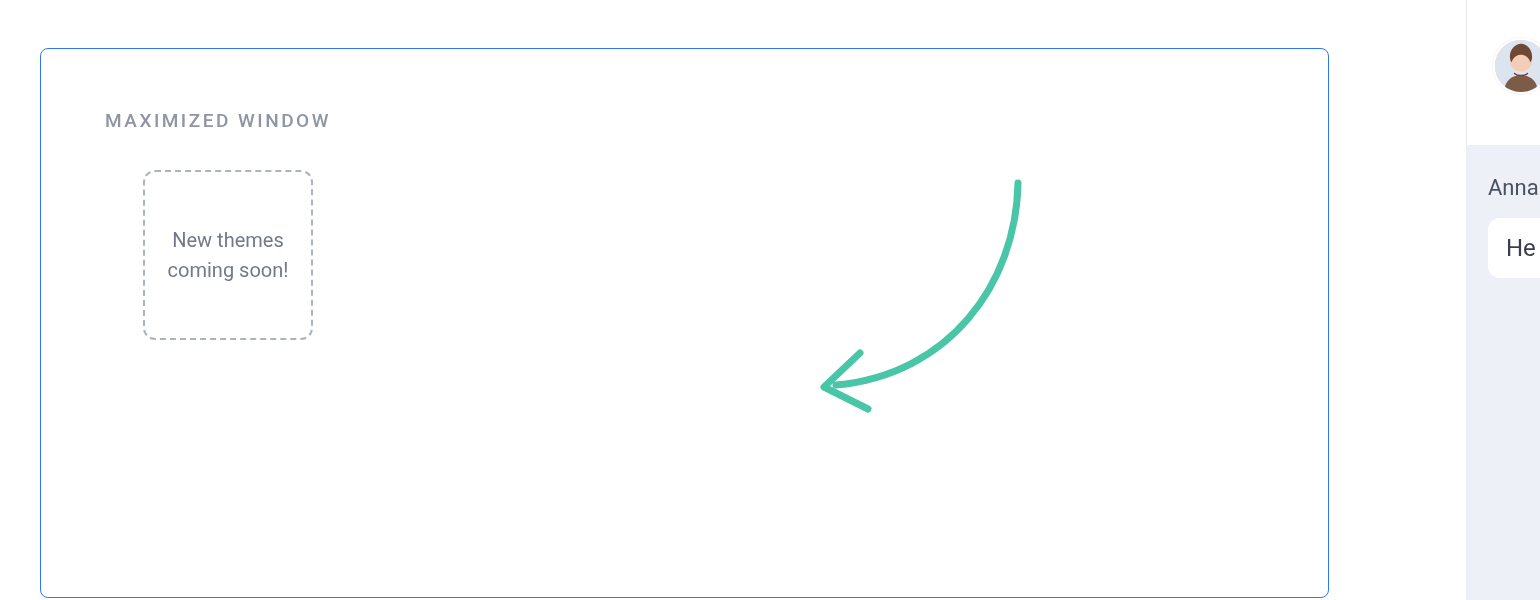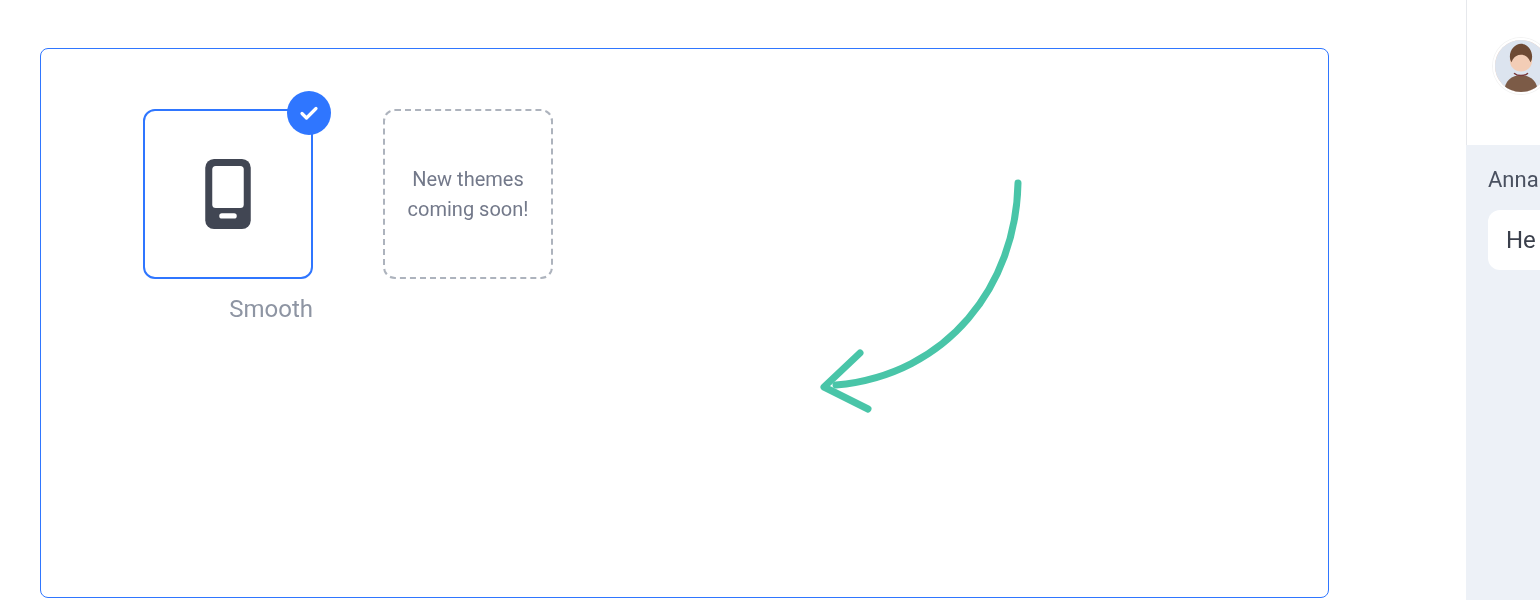--- a/index.html
+++ b/index.html
@@ -168,57 +168,44 @@
     top: 145px;
     width: 74px;
     height: 455px;
     background: #edf1f7;
     padding: 22px 0 0 22px;
   }
   .right-name {
     font-size: 22px;
     color: #4a5160;
     font-weight: 400;
+    margin-top: 8px;
   }
   .msg {
     margin-top: 18px;
     background: #fff;
     border-radius: 12px;
     width: 200px;
     padding: 16px 18px;
     font-size: 24px;
     color: #3a3f4b;
     white-space: nowrap;
   }
 </style>
 </head>
 <body>
 
 <div class="card">
 
 
   <div class="card-body">
+    <div class="section-label">MAXIMIZED WINDOW</div>
 
     <div class="theme-row">
 
-      <div class="theme-option">
-        <div class="theme-tile selected">
-          <svg viewBox="0 0 64 84" width="56" height="76">
-            <rect x="6" y="2" width="52" height="80" rx="10" fill="#414653"></rect>
-            <rect x="14" y="10" width="36" height="48" rx="4" fill="#ffffff"></rect>
-            <rect x="22" y="64" width="20" height="6" rx="3" fill="#ffffff"></rect>
-          </svg>
-        </div>
-        <span class="check-badge">
-          <svg viewBox="0 0 24 24" width="24" height="24" fill="none">
-            <path d="M5 12.5l4.5 4.5L19 7.5" stroke="#ffffff" stroke-width="3.2" stroke-linecap="round" stroke-linejoin="round"></path>
-          </svg>
-        </span>
-        <div class="theme-caption">Smooth</div>
-      </div>
 
 
       <div class="theme-option">
         <div class="placeholder-tile">New themes coming soon!</div>
       </div>
 
     </div>
   </div>
 </div>
 

